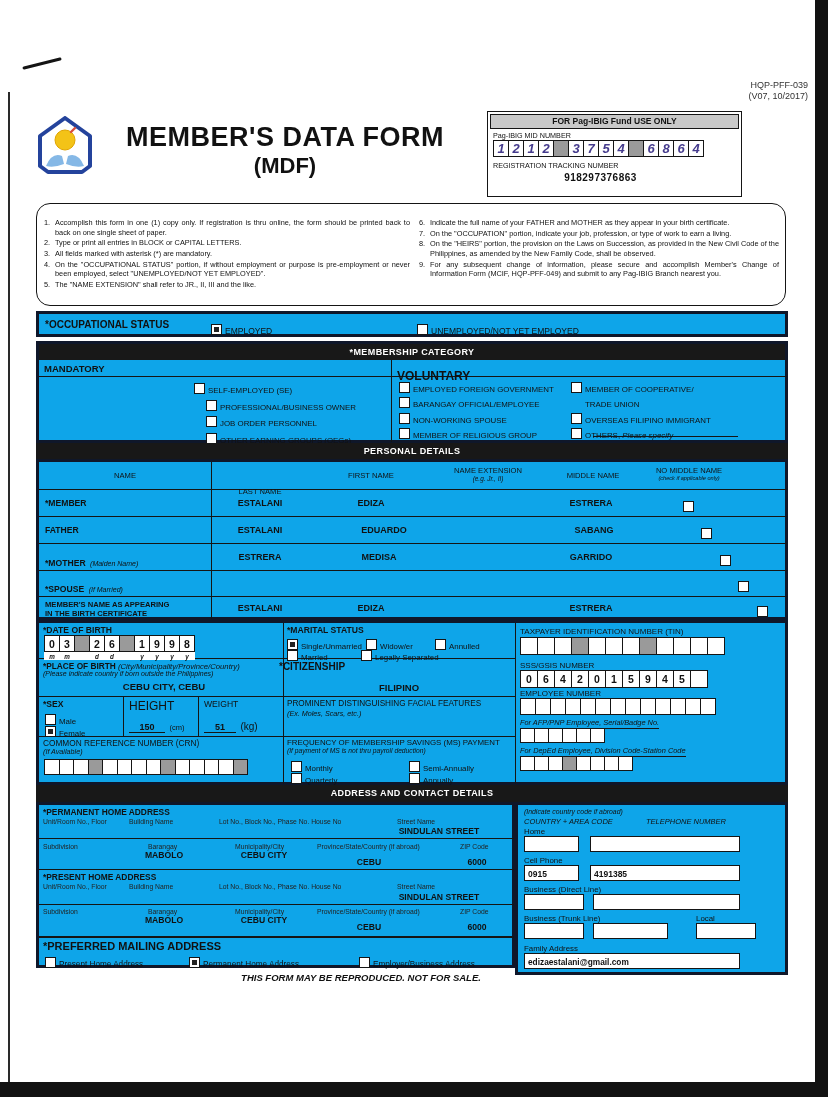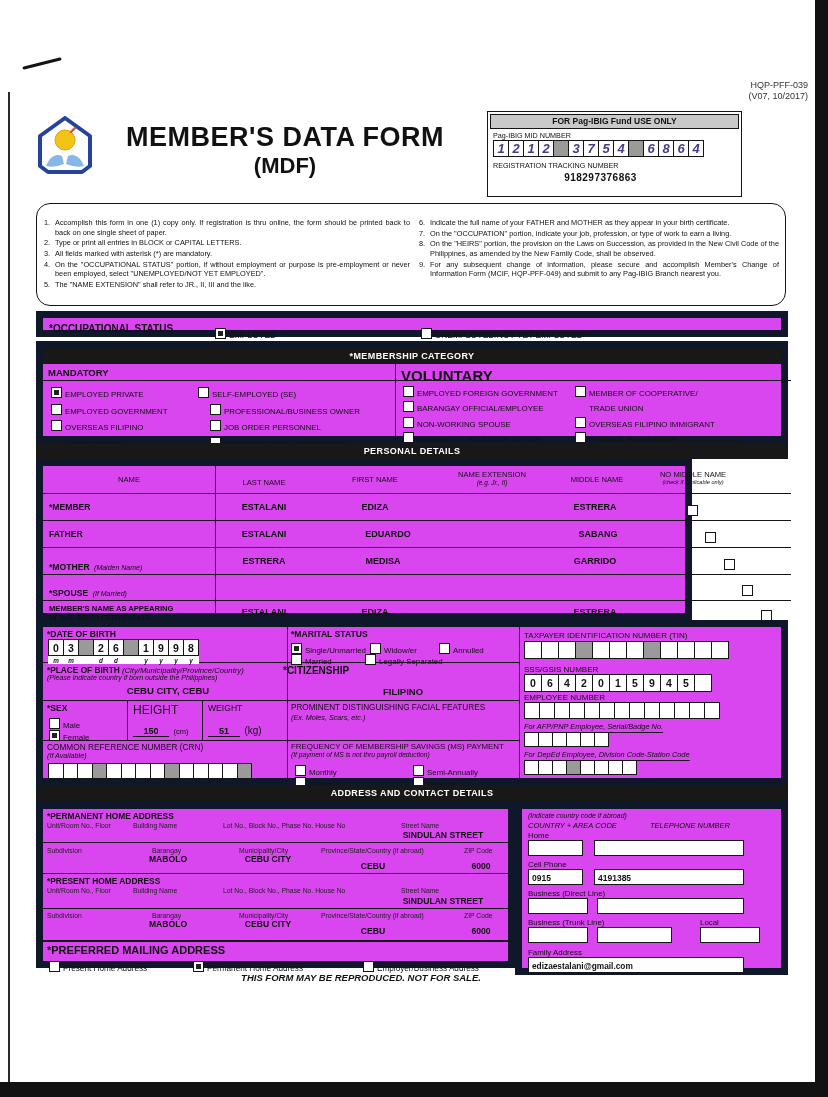--- a/index.html
+++ b/index.html
@@ -1,21 +1,21 @@
 <!DOCTYPE html>
 <html><head>
 <meta charset="utf-8">
 <style>
   html,body{margin:0;padding:0}
   body{width:828px;height:1097px;position:relative;background:#fff;font-family:"Liberation Sans",sans-serif;color:#111;overflow:hidden}
   .abs{position:absolute}
   .b{font-weight:bold}
   .i{font-style:italic}
   .banner{background:#181818;color:#fff;font-weight:bold;text-align:center;letter-spacing:.4px}
-  .box{border:7px solid #0f172a;background:#d946ef}
+  .box{border:3px solid #0f172a;background:#0ea5e9}
   .vline{position:absolute;width:1px;background:#151515}
   .hline{position:absolute;height:1px;background:#151515}
   .cb{display:inline-block;width:9px;height:9px;border:1.5px solid #151515;background:#fff;vertical-align:-1px;margin-right:3px;position:relative;flex:none}
   .cb.checked::after{content:"";position:absolute;left:2px;top:2px;right:2px;bottom:2px;background:#222}
   .cbl{font-size:7.9px}
   .cells{display:flex}
   .cell{width:17px;height:18px;border:1px solid #151515;margin-right:-1px;display:flex;align-items:center;justify-content:center;font-weight:bold;font-size:10.5px;background:#fff;box-sizing:border-box;flex:none}
   .cell.shaded{background:#9a9a9a}
   .ink .cell{color:#453b8d;font-size:13px;font-style:italic}
   .w16 .cell{width:16px;height:17px}
@@ -131,28 +131,22 @@
   <span class="abs b" style="left:6px;top:5px;font-size:10px">*OCCUPATIONAL STATUS</span>
   <span class="abs" style="left:172px;top:6px"><span class="cb checked"></span><span class="cbl" style="font-size:8.5px">EMPLOYED</span></span>
   <span class="abs" style="left:378px;top:6px"><span class="cb"></span><span class="cbl" style="font-size:8.5px">UNEMPLOYED/NOT YET EMPLOYED</span></span>
 </div>
 
 <div class="abs box" style="left:36px;top:341px;width:752px;height:102px;box-sizing:border-box">
   <div class="banner" style="height:16px;line-height:16px;font-size:9px">*MEMBERSHIP CATEGORY</div>
   <div class="vline" style="left:352px;top:16px;height:82px"></div>
   <div class="hline" style="left:0;top:32px;width:748px"></div>
   <span class="abs b" style="left:5px;top:19px;font-size:9.5px">MANDATORY</span>
-  <span class="abs b" style="left:358px;top:19px;font-size:15px">VOLUNTARY</span>
-
-  <div class="abs" style="left:8px;top:37px;line-height:13.5px">
-    <div><span class="cb checked-src checked"></span><span class="cbl">EMPLOYED PRIVATE</span></div>
-    <div><span class="cb"></span><span class="cbl">EMPLOYED GOVERNMENT</span></div>
-    <div><span class="cb"></span><span class="cbl">OVERSEAS FILIPINO</span></div>
-    <div style="padding-left:14px"><span class="cbl">WORKER (OFW)</span></div>
-  </div>
+  <span class="abs b" style="left:358px;top:25px;font-size:12px">VOLUNTARY</span>
+
   <div class="abs" style="left:155px;top:37px;line-height:13.5px">
     <div><span class="cb"></span><span class="cbl">SELF-EMPLOYED (SE)</span></div>
     <div style="padding-left:12px"><span class="cb"></span><span class="cbl">PROFESSIONAL/BUSINESS OWNER</span></div>
     <div style="padding-left:12px"><span class="cb"></span><span class="cbl">JOB ORDER PERSONNEL</span></div>
     <div style="padding-left:12px"><span class="cb"></span><span class="cbl">OTHER EARNING GROUPS (OEGs)</span></div>
   </div>
   <div class="abs" style="left:360px;top:37px;line-height:12.4px">
     <div><span class="cb"></span><span class="cbl">EMPLOYED FOREIGN GOVERNMENT</span></div>
     <div><span class="cb"></span><span class="cbl">BARANGAY OFFICIAL/EMPLOYEE</span></div>
     <div><span class="cb"></span><span class="cbl">NON-WORKING SPOUSE</span></div>
@@ -163,30 +157,30 @@
     <div><span class="cb"></span><span class="cbl">MEMBER OF COOPERATIVE/</span></div>
     <div style="padding-left:14px"><span class="cbl">TRADE UNION</span></div>
     <div><span class="cb"></span><span class="cbl">OVERSEAS FILIPINO IMMIGRANT</span></div>
     <div><span class="cb"></span><span class="cbl">OTHERS, </span><span class="cbl i">Please specify</span></div>
   </div>
   <div class="hline" style="left:554px;top:92px;width:145px"></div>
 </div>
 
 <div class="abs banner" style="left:36px;top:443px;width:752px;height:16px;line-height:16px;font-size:9px;box-sizing:border-box">PERSONAL DETAILS</div>
 
-<div class="abs box" style="left:36px;top:459px;width:656px;height:161px;box-sizing:border-box">
+<div class="abs box" style="left:36px;top:459px;width:752px;height:161px;box-sizing:border-box">
   <div class="vline" style="left:172px;top:0;height:157px"></div>
   <div class="hline" style="left:0;top:27px;width:748px"></div>
   <div class="hline" style="left:0;top:54px;width:748px"></div>
   <div class="hline" style="left:0;top:81px;width:748px"></div>
   <div class="hline" style="left:0;top:108px;width:748px"></div>
   <div class="hline" style="left:0;top:134px;width:748px"></div>
 
   <span class="hdr" style="left:36px;top:9px;width:100px">NAME</span>
-  <span class="hdr" style="left:171px;top:12px;width:100px">LAST NAME</span>
+  <span class="hdr" style="left:171px;top:25px;width:100px">LAST NAME</span>
   <span class="hdr" style="left:282px;top:9px;width:100px">FIRST NAME</span>
   <span class="hdr" style="left:397px;top:4px;width:104px">NAME EXTENSION</span>
   <span class="hdr i" style="left:397px;top:13px;width:104px;font-size:6.4px">(e.g. Jr., II)</span>
   <span class="hdr" style="left:504px;top:9px;width:100px">MIDDLE NAME</span>
   <span class="hdr" style="left:595px;top:4px;width:110px">NO MIDDLE NAME</span>
   <span class="hdr i" style="left:595px;top:13px;width:110px;font-size:5.6px">(check if applicable only)</span>
 
   
   <span class="abs rowlab" style="left:6px;top:36px">*MEMBER</span>
   <span class="val" style="left:166px;top:36px;width:110px">ESTALANI</span>

